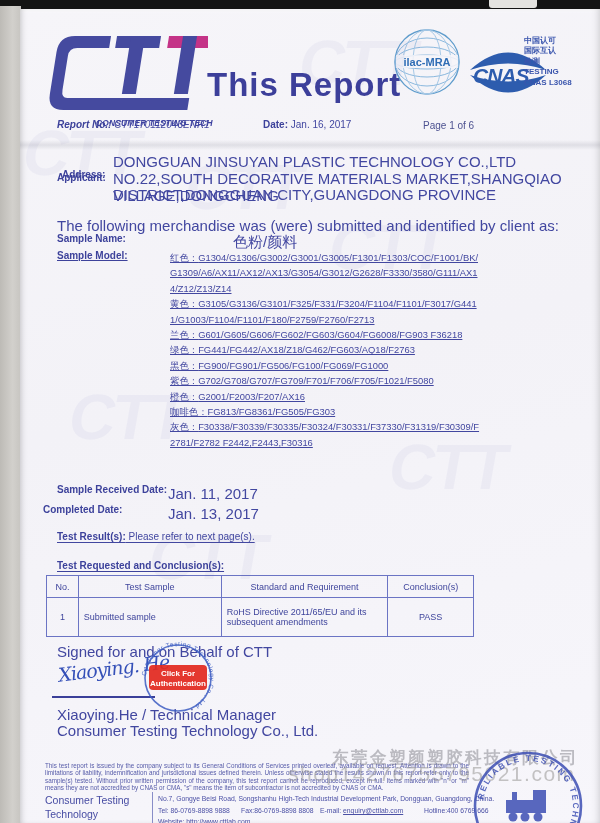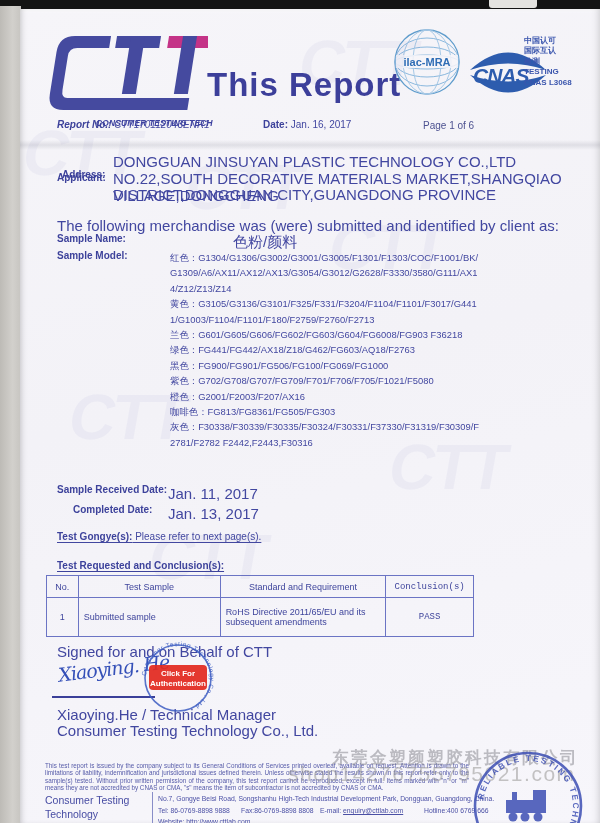--- a/index.html
+++ b/index.html
@@ -28,32 +28,32 @@
   .ilac{left:392px;top:27px;}
   .cnas{left:464px;top:42px;}
   .accred{left:524px;top:36px;font-size:8px;font-weight:bold;color:#3a55ad;line-height:10.4px;}
   .accred span{display:block;}
   .report-row{font-size:10px;}
   .lbl{font-weight:bold;color:#3d429b;}
   
   .t10{font-size:10px;}
   .t96{font-size:15px;}
   .sample-models{left:170px;top:250px;width:312px;font-size:9.4px;line-height:15.4px;}
-  .model-line span{word-break:break-all;}
+  .model-line span{word-break:break-all;text-decoration:underline;}
   .underline{text-decoration:underline;text-decoration-thickness:1px;text-underline-offset:2px;}
   
   table.results{position:absolute;left:46px;top:575px;width:428px;border-collapse:collapse;
     font-size:9px;color:#3f459c;}
   table.results td,table.results th{border:1px solid #6b74c4;padding:2px 5px;font-weight:normal;}
   table.results th{height:17px;text-align:center;}
   table.results td{height:34px;vertical-align:middle;}
   .c-no{width:22px;text-align:center;margin-top:8px;}
   .c-sample{width:148px;}
   .c-std{width:174px;}
-  .c-conc{width:78px;text-align:center;font-family:Liberation Mono, monospace;}
+  .c-conc{width:78px;text-align:center;}
   
   .signature{left:58px;top:657px;font-family:"DejaVu Serif","Liberation Serif",serif;font-style:italic;
     font-size:19px;color:#3550b8;transform:rotate(-7deg);letter-spacing:-1px;}
   .sig-line{left:52px;top:696px;width:103px;height:1.5px;background:#3a3f99;}
   
   .disclaimer{left:45px;top:762px;width:424px;font-size:6.3px;line-height:7.35px;
     color:#555aa8;text-align:justify;}
   .f-company{left:45px;top:794px;width:115px;font-size:10.5px;line-height:13.5px;color:#474ca3;}
   .f-divider{left:152px;top:792px;width:1px;height:31px;background:#888dc8;}
   .f-small{font-size:6.8px;color:#4b50a5;}
@@ -145,40 +145,40 @@
 
   <span class="abs t10 lbl" style="left:57px;top:152px;margin-top:20px;">Applicant:</span>
   <span class="abs t96" style="left:113px;top:153px;">DONGGUAN JINSUYAN PLASTIC TECHNOLOGY CO.,LTD</span>
   <span class="abs t10 lbl" style="left:62px;top:169px;">Address:</span>
   <span class="abs t96" style="left:113px;top:170px;">NO.22,SOUTH DECORATIVE MATERIALS MARKET,SHANGQIAO VILLAGE,DONGCHENG</span>
   <span class="abs t96" style="left:57px;top:217px;">The following merchandise was (were) submitted and identified by client as:</span>
 
   <span class="abs t96" style="left:113px;top:186px;">DISTRICT,DONGGUAN CITY,GUANGDONG PROVINCE</span>
   <span class="abs t10 lbl" style="left:57px;top:233px;">Sample Name:</span>
   <span class="abs t96" style="left:233px;top:233px;">色粉/颜料</span>
-  <span class="abs t10 lbl" style="left:57px;top:250px;">Sample Model:</span>
+  <span class="abs t10 lbl" style="left:57px;top:250px;text-decoration:underline;">Sample Model:</span>
   <div class="abs sample-models">
       <div class="model-line"><span>红色：</span><span>G1304/G1306/G3002/G3001/G3005/F1301/F1303/COC/F1001/BK/G1309/A6/AX11/AX12/AX13/G3054/G3012/G2628/F3330/3580/G111/AX14/Z12/Z13/Z14</span></div>
       <div class="model-line"><span>黄色：</span><span>G3105/G3136/G3101/F325/F331/F3204/F1104/F1101/F3017/G4411/G1003/F1104/F1101/F180/F2759/F2760/F2713</span></div>
       <div class="model-line"><span>兰色：</span><span>G601/G605/G606/FG602/FG603/G604/FG6008/FG903 F36218</span></div>
       <div class="model-line"><span>绿色：</span><span>FG441/FG442/AX18/Z18/G462/FG603/AQ18/F2763</span></div>
       <div class="model-line"><span>黑色：</span><span>FG900/FG901/FG506/FG100/FG069/FG1000</span></div>
       <div class="model-line"><span>紫色：</span><span>G702/G708/G707/FG709/F701/F706/F705/F1021/F5080</span></div>
       <div class="model-line"><span>橙色：</span><span>G2001/F2003/F207/AX16</span></div>
       <div class="model-line"><span>咖啡色：</span><span>FG813/FG8361/FG505/FG303</span></div>
       <div class="model-line"><span>灰色：</span><span>F30338/F30339/F30335/F30324/F30331/F37330/F31319/F30309/F2781/F2782 F2442,F2443,F30316</span></div>
     </div>
 
   <span class="abs t10 lbl" style="left:57px;top:484px;">Sample Received Date:</span>
   <span class="abs t96" style="left:168px;top:485px;">Jan. 11, 2017</span>
-  <span class="abs t10 lbl" style="left:73px;top:504px;">Completed Date:</span>
+  <span class="abs t10 lbl" style="left:43px;top:504px;">Completed Date:</span>
   <span class="abs t96" style="left:168px;top:505px;">Jan. 13, 2017</span>
 
   <div class="abs t10 underline" style="left:57px;top:531px;">
-    <span class="lbl">Test Gongye(s):</span><span> Please refer to next page(s).</span>
+    <span class="lbl">Test Result(s):</span><span> Please refer to next page(s).</span>
   </div>
   <span class="abs t10 lbl underline" style="left:57px;top:560px;">Test Requested and Conclusion(s):</span>
 
   <table class="results">
     <tbody>
         <tr>
       <th class="c-no">No.</th>
       <th class="c-sample">Test Sample</th>
       <th class="c-std">Standard and Requirement</th>
       <th class="c-conc">Conclusion(s)</th>

